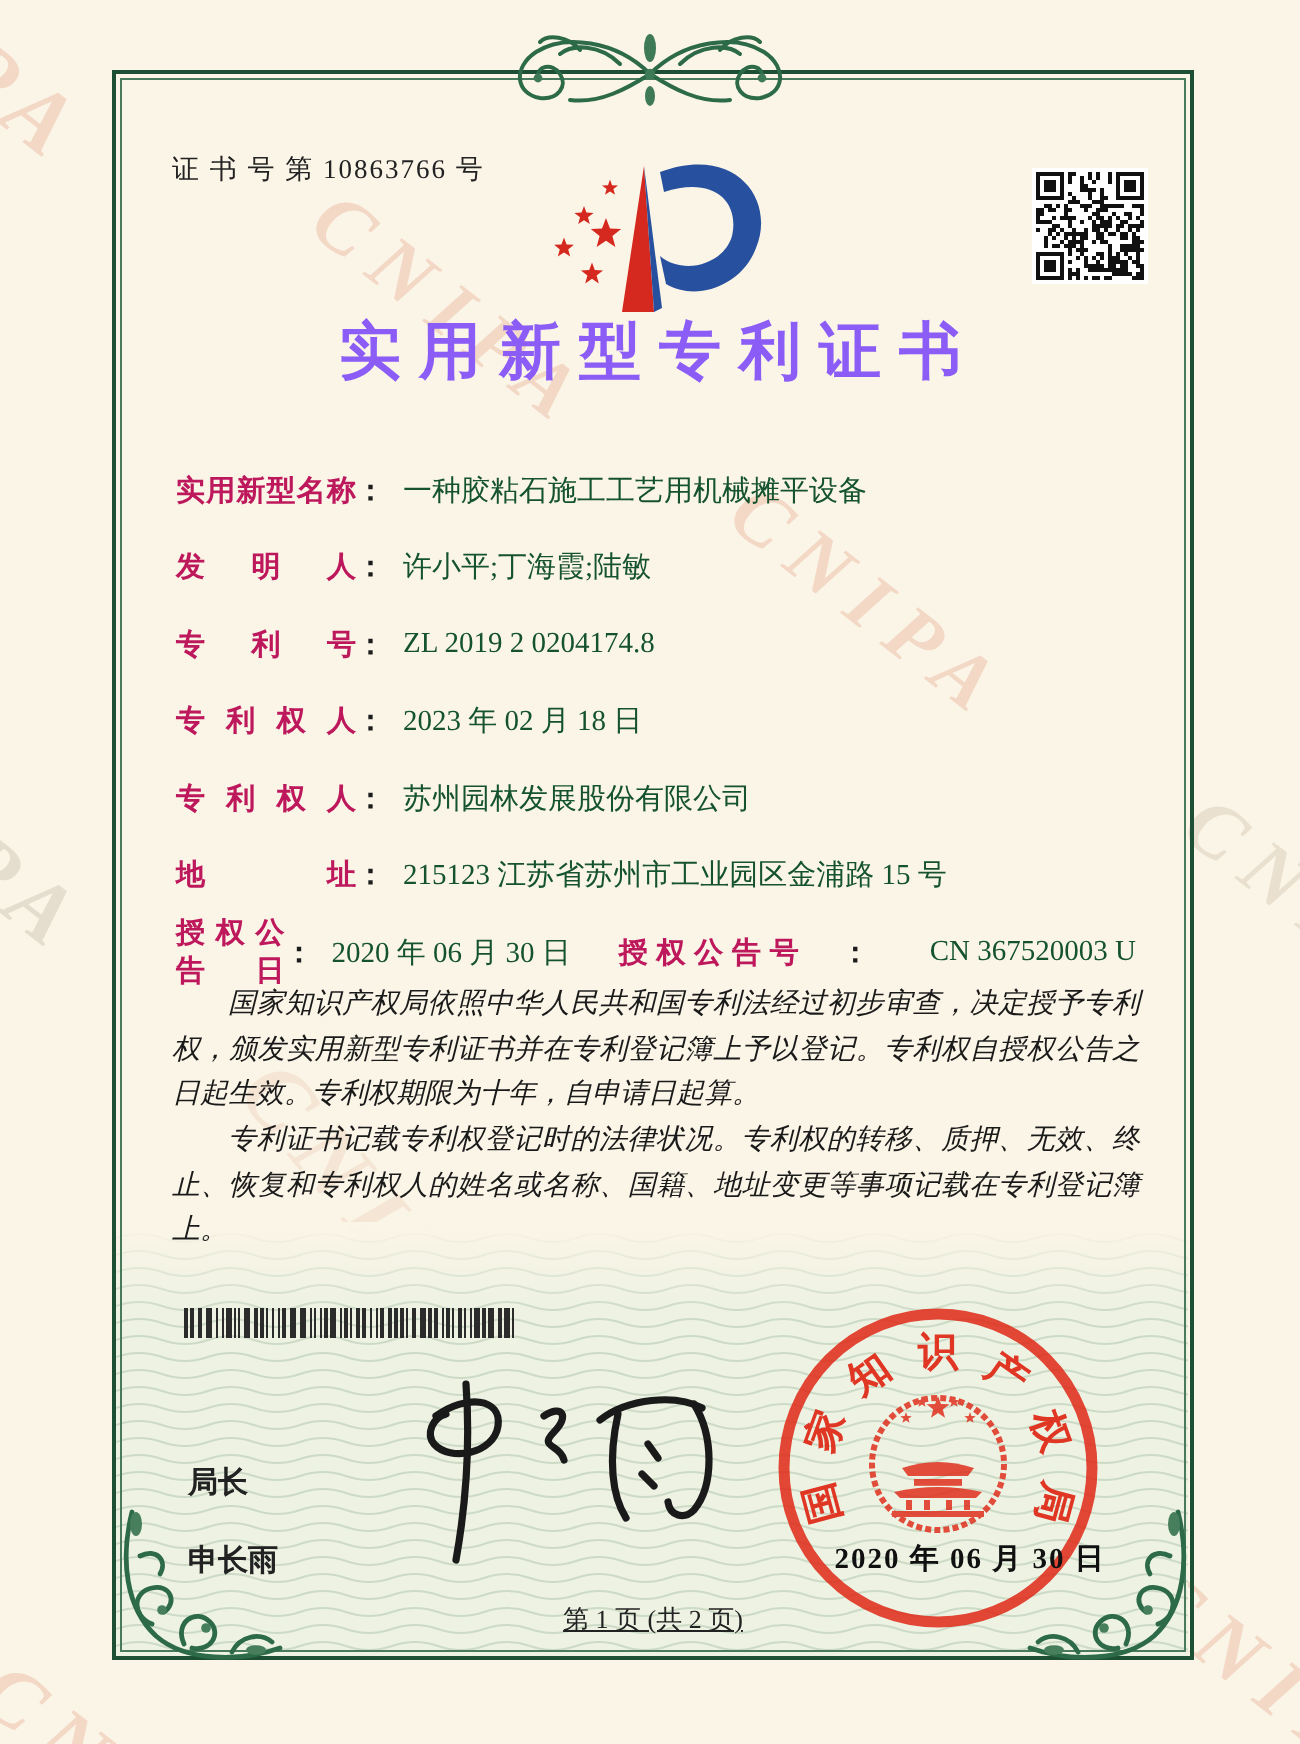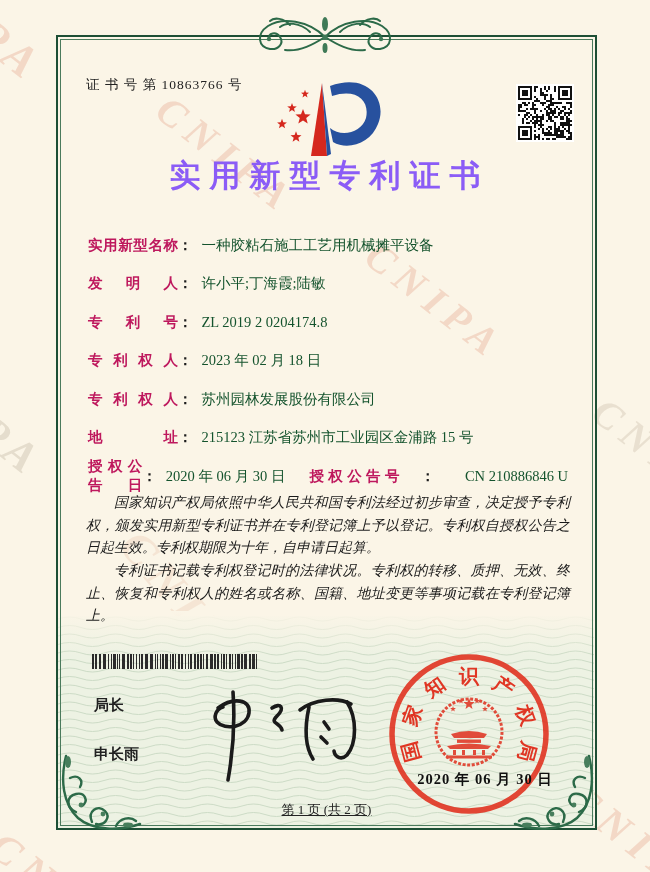--- a/index.html
+++ b/index.html
@@ -62,23 +62,23 @@
   .fvalue{color:#14532d;white-space:nowrap;}
   .pair2{display:flex;align-items:center;margin-left:24px;gap:21px;}
   
   .paras{
     position:absolute;left:86px;top:492px;width:484px;z-index:3;
     font-style:italic;font-size:14px;line-height:1.62;color:#1a1a1a;text-align:justify;
   }
   .paras p{margin:0;text-indent:2em;}
   
   .barcode{position:absolute;left:92px;top:654px;width:170px;height:15px;z-index:3;}
-  .director{position:absolute;left:94px;top:696px;z-index:3;
+  .director{position:absolute;left:94px;top:732px;z-index:3;
     font-family:"Liberation Sans","DejaVu Sans",sans-serif;font-weight:600;font-size:15px;color:#222;}
-  .director .name{margin-top:30px;}
+  .director .name{margin-top:20px;}
   .signature{position:absolute;left:188px;top:680px;z-index:3;}
   .seal{position:absolute;left:383px;top:648px;z-index:3;opacity:.95;}
   .seal-date{
     position:absolute;left:400px;top:770px;width:170px;z-index:5;text-align:center;
     font-size:14.5px;font-weight:600;color:#101010;letter-spacing:1px;
   }
   .page-info{position:absolute;left:56px;top:801px;width:541px;z-index:3;text-align:center;font-size:13px;color:#222;text-decoration:underline;}
   .note{
     position:absolute;left:0;top:890px;width:650px;z-index:3;text-align:right;
     font-style:italic;font-size:14.5px;font-weight:600;color:#1a1a1a;letter-spacing:2px;
@@ -589,21 +589,21 @@
       <span class="fcolon">：</span>
     <span class="fvalue">215123 江苏省苏州市工业园区金浦路 15 号</span>
   </div>
   <div class="row">
     <span class="flabel">授权公告日</span>
       <span class="fcolon">：</span>
     <span class="fvalue">2020 年 06 月 30 日</span>
     <span class="pair2">
       <span class="flabel">授权公告号</span>
         <span class="fcolon">：</span>
-      <span class="fvalue">CN 210886846 U</span>
+      <span class="fvalue">CN 367520003 U</span>
     </span>
   </div>
 </div>
 
 <div class="paras">
   <p>国家知识产权局依照中华人民共和国专利法经过初步审查，决定授予专利权，颁发实用新型专利证书并在专利登记簿上予以登记。专利权自授权公告之日起生效。专利权期限为十年，自申请日起算。</p>
   <p>专利证书记载专利权登记时的法律状况。专利权的转移、质押、无效、终止、恢复和专利权人的姓名或名称、国籍、地址变更等事项记载在专利登记簿上。</p>
 </div>
 
 <svg class="barcode" id="barcode-svg" width="170" height="15">

